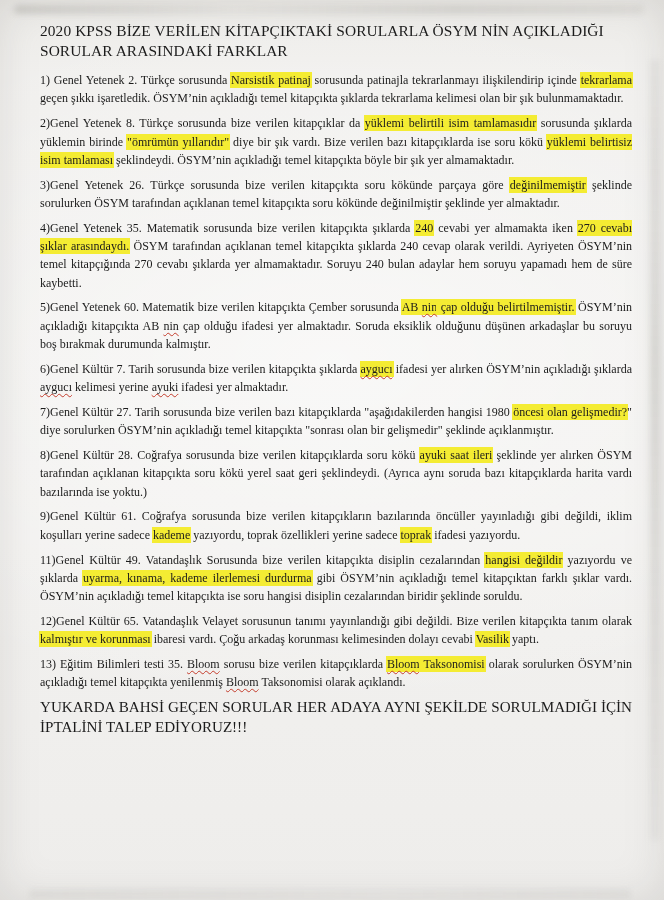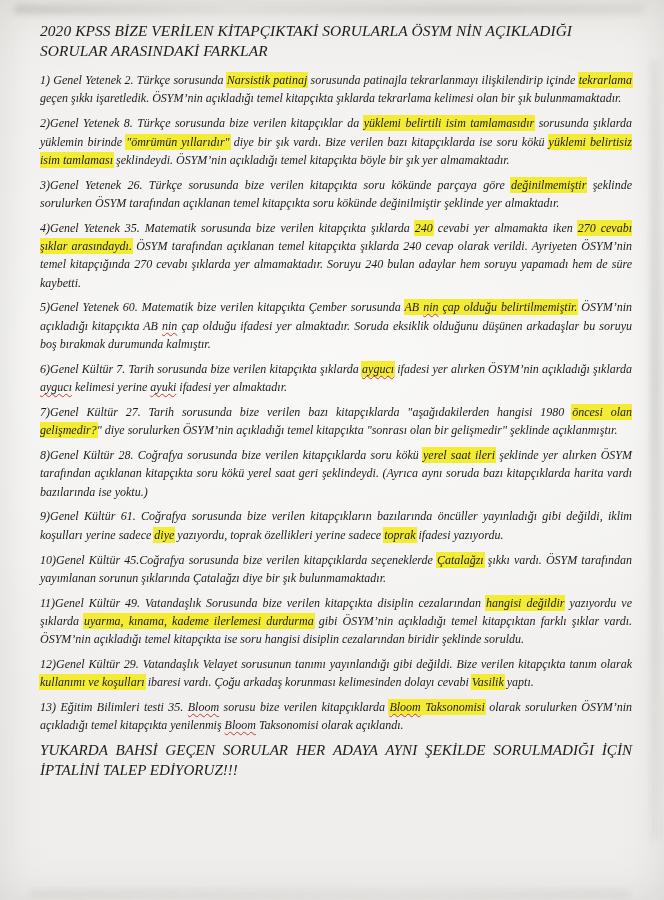--- a/index.html
+++ b/index.html
@@ -10,21 +10,20 @@
     font-family: "Liberation Serif", serif;
   }
   .page {
     position: relative;
     width: 664px; height: 900px;
     background:
       radial-gradient(ellipse 900px 500px at 50% 40%, rgba(255,255,255,0.55), rgba(255,255,255,0) 70%),
       linear-gradient(180deg, #ecebe8 0%, #f1f0ee 8%, #f2f1ef 60%, #eeedeb 100%);
     color: #1b1b1b;
     box-shadow: inset 0 0 40px rgba(120,118,112,0.18);
-    font-style: italic;
   }
   
   .smudge-top {
     position: absolute; left: 14px; top: 5px; width: 630px; height: 9px;
     background: linear-gradient(90deg, rgba(130,128,122,0.28), rgba(170,168,160,0.10) 35%, rgba(140,138,130,0.22) 70%, rgba(150,148,140,0.16));
     filter: blur(3px); border-radius: 5px;
   }
   .smudge-right {
     position: absolute; right: 4px; top: 60px; width: 10px; height: 780px;
     background: linear-gradient(180deg, rgba(150,148,140,0.10), rgba(130,128,120,0.22) 40%, rgba(150,148,140,0.08));
@@ -79,23 +78,22 @@
     <p class="title">2020 KPSS BİZE VERİLEN KİTAPÇIKTAKİ SORULARLA ÖSYM NİN AÇIKLADIĞI SORULAR ARASINDAKİ FARKLAR</p>
 
     <div>
         <p class="para"><span class="seg">1) Genel Yetenek 2. Türkçe sorusunda </span><span class="seg hl">Narsistik patinaj</span><span class="seg"> sorusunda patinajla tekrarlanmayı ilişkilendirip içinde </span><span class="seg hl">tekrarlama</span><span class="seg"> geçen şıkkı işaretledik. ÖSYM’nin açıkladığı temel kitapçıkta şıklarda tekrarlama kelimesi olan bir şık bulunmamaktadır.</span></p>
         <p class="para"><span class="seg">2)Genel Yetenek 8. Türkçe sorusunda bize verilen kitapçıklar da </span><span class="seg hl">yüklemi belirtili isim tamlamasıdır</span><span class="seg"> sorusunda şıklarda yüklemin birinde </span><span class="seg hl">"ömrümün yıllarıdır"</span><span class="seg"> diye bir şık vardı. Bize verilen bazı kitapçıklarda ise soru kökü </span><span class="seg hl">yüklemi belirtisiz isim tamlaması</span><span class="seg"> şeklindeydi. ÖSYM’nin açıkladığı temel kitapçıkta böyle bir şık yer almamaktadır.</span></p>
         <p class="para"><span class="seg">3)Genel Yetenek 26. Türkçe sorusunda bize verilen kitapçıkta soru kökünde parçaya göre </span><span class="seg hl">değinilmemiştir</span><span class="seg"> şeklinde sorulurken ÖSYM tarafından açıklanan temel kitapçıkta soru kökünde değinilmiştir şeklinde yer almaktadır.</span></p>
         <p class="para"><span class="seg">4)Genel Yetenek 35. Matematik sorusunda bize verilen kitapçıkta şıklarda </span><span class="seg hl">240</span><span class="seg"> cevabi yer almamakta iken </span><span class="seg hl">270 cevabı şıklar arasındaydı.</span><span class="seg"> ÖSYM tarafından açıklanan temel kitapçıkta şıklarda 240 cevap olarak verildi. Ayriyeten ÖSYM’nin temel kitapçığında 270 cevabı şıklarda yer almamaktadır. Soruyu 240 bulan adaylar hem soruyu yapamadı hem de süre kaybetti.</span></p>
         <p class="para"><span class="seg">5)Genel Yetenek 60. Matematik bize verilen kitapçıkta Çember sorusunda </span><span class="seg hl">AB </span><span class="seg hl sq">nin</span><span class="seg hl"> çap olduğu belirtilmemiştir.</span><span class="seg"> ÖSYM’nin açıkladığı kitapçıkta AB </span><span class="seg sq">nin</span><span class="seg"> çap olduğu ifadesi yer almaktadır. Soruda eksiklik olduğunu düşünen arkadaşlar bu soruyu boş bırakmak durumunda kalmıştır.</span></p>
         <p class="para"><span class="seg">6)Genel Kültür 7. Tarih sorusunda bize verilen kitapçıkta  şıklarda </span><span class="seg hl sq">aygucı</span><span class="seg"> ifadesi yer alırken ÖSYM’nin açıkladığı şıklarda </span><span class="seg sq">aygucı</span><span class="seg"> kelimesi yerine </span><span class="seg sq">ayuki</span><span class="seg"> ifadesi yer almaktadır.</span></p>
         <p class="para"><span class="seg">7)Genel Kültür 27. Tarih sorusunda bize verilen bazı kitapçıklarda "aşağıdakilerden hangisi 1980 </span><span class="seg hl">öncesi olan gelişmedir?</span><span class="seg">" diye sorulurken ÖSYM’nin açıkladığı temel kitapçıkta "sonrası olan bir gelişmedir" şeklinde açıklanmıştır.</span></p>
-        <p class="para"><span class="seg">8)Genel Kültür 28. Coğrafya sorusunda bize verilen kitapçıklarda soru kökü </span><span class="seg hl">yerel saat ileri</span><span class="seg"> şeklinde yer alırken ÖSYM tarafından açıklanan kitapçıkta  soru kökü yerel saat geri şeklindeydi. (Ayrıca aynı soruda bazı kitapçıklarda harita vardı bazılarında ise yoktu.)</span></p>
-        <p class="para"><span class="seg">9)Genel Kültür 61. Coğrafya sorusunda bize verilen kitapçıkların bazılarında öncüller yayınladığı gibi değildi, iklim koşulları yerine sadece </span><span class="seg hl">diye</span><span class="seg"> yazıyordu, toprak özellikleri yerine sadece </span><span class="seg hl">toprak</span><span class="seg"> ifadesi yazıyordu.</span></p>
-        <p class="para"><span class="seg">10)Genel Kültür 45.Coğrafya sorusunda bize verilen kitapçıklarda seçeneklerde </span><span class="seg hl">Çatalağzı</span><span class="seg"> şıkkı vardı. ÖSYM tarafından yayımlanan sorunun şıklarında Çatalağzı diye bir şık bulunmamaktadır.</span></p>
+        <p class="para"><span class="seg">8)Genel Kültür 28. Coğrafya sorusunda bize verilen kitapçıklarda soru kökü </span><span class="seg hl">ayuki saat ileri</span><span class="seg"> şeklinde yer alırken ÖSYM tarafından açıklanan kitapçıkta  soru kökü yerel saat geri şeklindeydi. (Ayrıca aynı soruda bazı kitapçıklarda harita vardı bazılarında ise yoktu.)</span></p>
+        <p class="para"><span class="seg">9)Genel Kültür 61. Coğrafya sorusunda bize verilen kitapçıkların bazılarında öncüller yayınladığı gibi değildi, iklim koşulları yerine sadece </span><span class="seg hl">kademe</span><span class="seg"> yazıyordu, toprak özellikleri yerine sadece </span><span class="seg hl">toprak</span><span class="seg"> ifadesi yazıyordu.</span></p>
         <p class="para"><span class="seg">11)Genel Kültür 49. Vatandaşlık Sorusunda bize verilen kitapçıkta disiplin cezalarından </span><span class="seg hl">hangisi değildir</span><span class="seg"> yazıyordu ve şıklarda </span><span class="seg hl">uyarma, kınama, kademe ilerlemesi durdurma</span><span class="seg"> gibi ÖSYM’nin açıkladığı temel kitapçıktan farklı şıklar vardı. ÖSYM’nin açıkladığı temel kitapçıkta ise soru hangisi disiplin cezalarından biridir şeklinde soruldu.</span></p>
-        <p class="para"><span class="seg">12)Genel Kültür 29. Vatandaşlık Velayet sorusunun tanımı yayınlandığı gibi değildi. Bize verilen kitapçıkta  tanım olarak </span><span class="seg hl">kullanımı ve koşulları</span><span class="seg"> ibaresi vardı. Çoğu arkadaş korunması kelimesinden dolayı cevabi </span><span class="seg hl">Vasilik</span><span class="seg"> yaptı.</span></p>
+        <p class="para"><span class="seg">12)Genel Kültür 65. Vatandaşlık Velayet sorusunun tanımı yayınlandığı gibi değildi. Bize verilen kitapçıkta  tanım olarak </span><span class="seg hl">kalmıştır ve korunması</span><span class="seg"> ibaresi vardı. Çoğu arkadaş korunması kelimesinden dolayı cevabi </span><span class="seg hl">Vasilik</span><span class="seg"> yaptı.</span></p>
         <p class="para"><span class="seg">13) Eğitim Bilimleri testi 35. </span><span class="seg sq">Bloom</span><span class="seg"> sorusu bize verilen kitapçıklarda  </span><span class="seg hl sq">Bloom</span><span class="seg hl"> Taksonomisi</span><span class="seg"> olarak sorulurken ÖSYM’nin açıkladığı temel kitapçıkta yenilenmiş </span><span class="seg sq">Bloom</span><span class="seg"> Taksonomisi olarak açıklandı.</span></p>
       </div>
 
     <p class="closing">YUKARDA BAHSİ GEÇEN SORULAR HER ADAYA AYNI ŞEKİLDE SORULMADIĞI İÇİN İPTALİNİ TALEP EDİYORUZ!!!</p>
   </div>
 </div>
 
 </body></html>

